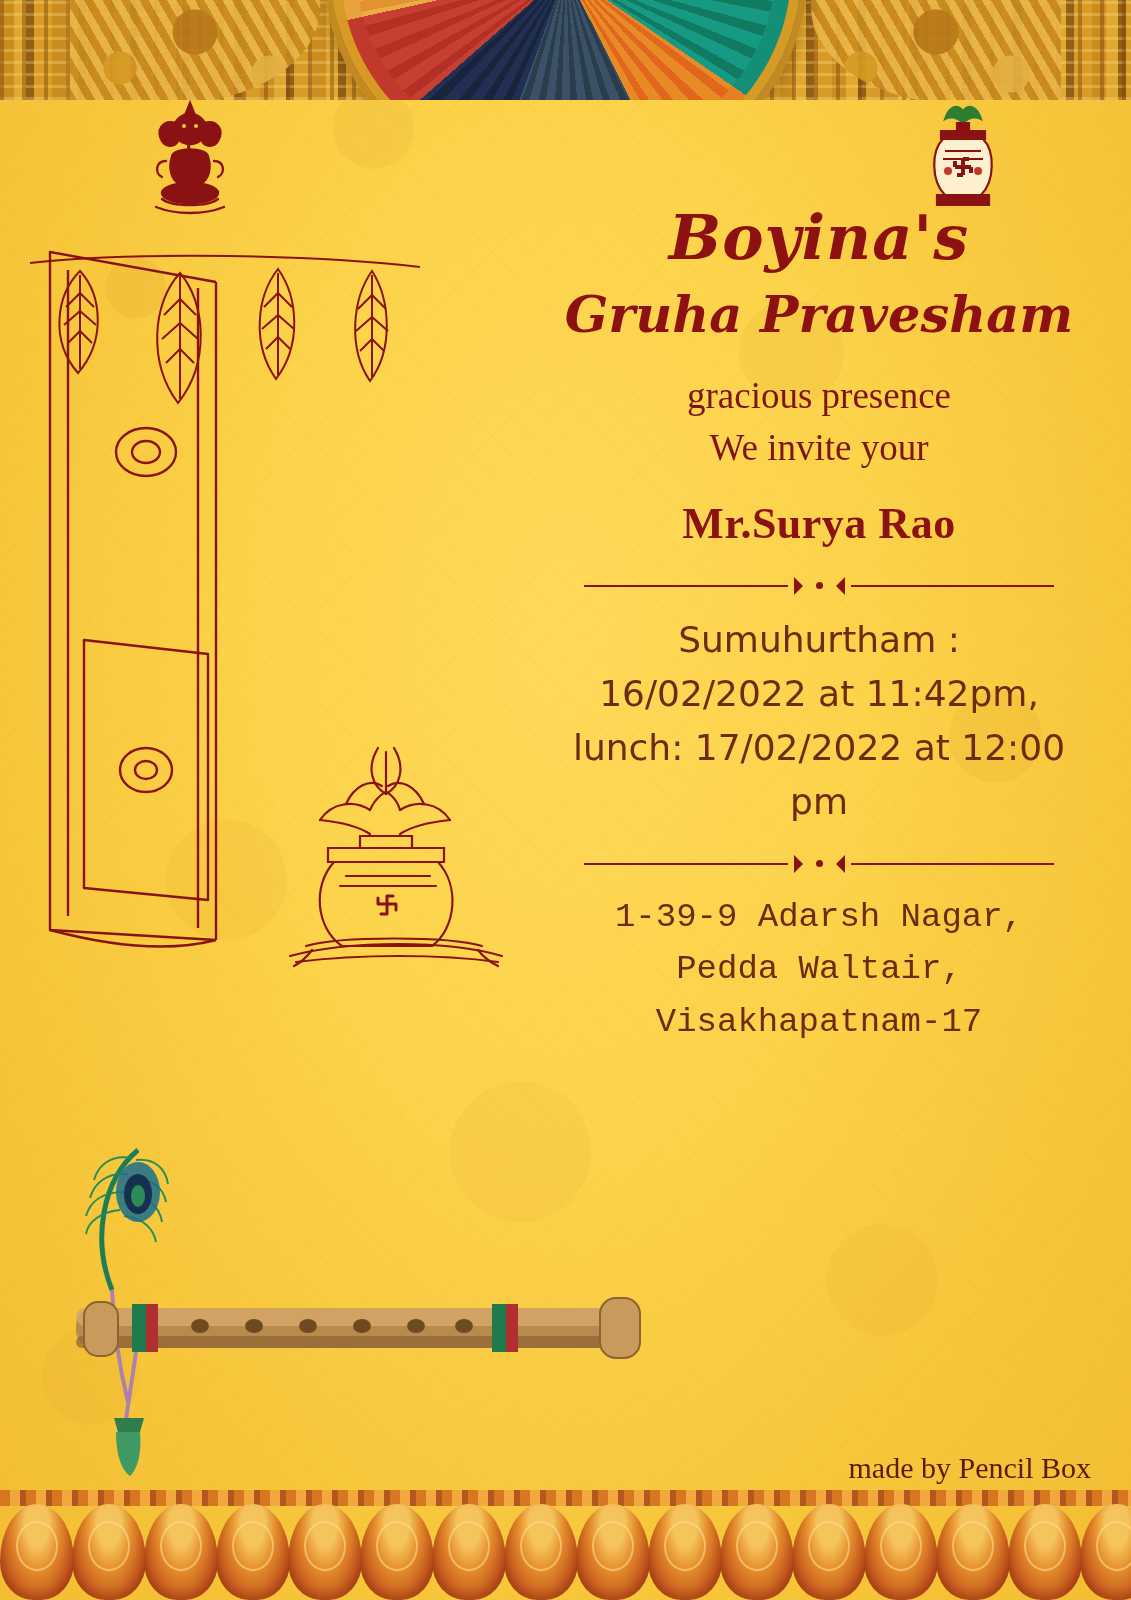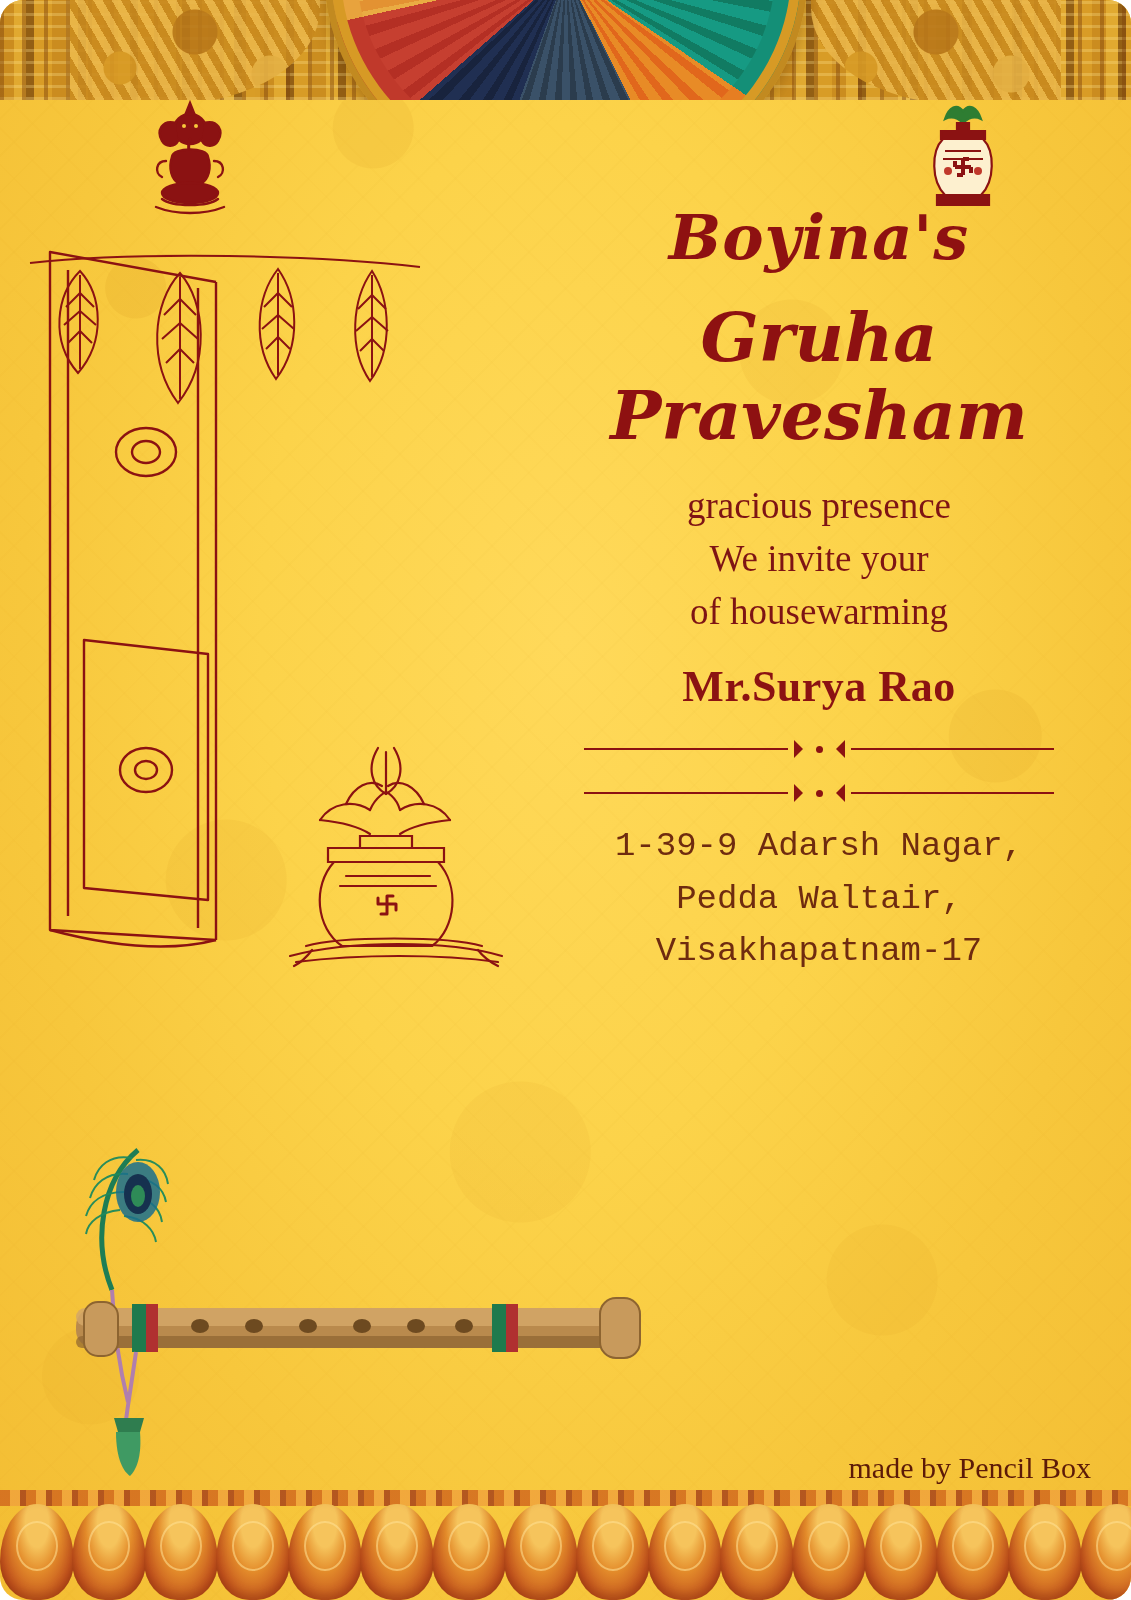--- a/index.html
+++ b/index.html
@@ -9,21 +9,20 @@
   }
   .card {
     position: relative;
     width: 1131px;
     height: 1600px;
     overflow: hidden;
     background:
       radial-gradient(ellipse at 50% 40%, #ffd95a 0%, #fcd34a 38%, #f7c73c 68%, #f3bd33 100%);
     font-family: "Liberation Serif", serif;
     color: #8a1616;
-    border-radius: 23px;
   }
 
   
   .texture {
     position: absolute;
     inset: 0;
     pointer-events: none;
     opacity: .30;
     background-image:
       radial-gradient(circle at 12% 18%, rgba(214,150,30,.55) 0 30px, rgba(0,0,0,0) 31px),
@@ -199,24 +198,24 @@
     font-weight: 700;
     font-size: 62px;
     color: #8e1111;
     letter-spacing: 1px;
     line-height: 1.05;
   }
   .occasion {
     font-family: "DejaVu Serif", serif;
     font-style: italic;
     font-weight: 700;
-    font-size: 68px;
+    font-size: 51px;
     color: #8e1111;
     line-height: 1.15;
-    margin-top: 28px;
+    margin-top: 15px;
   }
   .invite-lines {
     margin-top: 26px;
     font-family: "Liberation Serif", serif;
     font-size: 37px;
     line-height: 1.42;
     color: #7e1414;
   }
   .names {
     margin-top: 21px;
@@ -462,35 +461,39 @@
     </svg>
   </div>
 
   <div class="content">
     <div class="family">Boyina's</div>
     <div class="occasion">Gruha Pravesham</div>
 
     <div class="invite-lines">
       <div>gracious presence</div>
       <div>We invite your</div>
-      <div>of housewarming</div>
     </div>
 
     <div class="names">
       <div>Mr.Surya Rao</div>
     </div>
 
     <div class="divider">
       <span class="bar"></span>
       <span class="dia"></span>
       <span class="dot"></span>
       <span class="dia2"></span>
       <span class="bar"></span>
     </div>
 
+    <div class="muhurtham">
+      <div>Sumuhurtham :</div>
+      <div>16/02/2022 at 11:42pm,</div>
+      <div>lunch: 17/02/2022 at 12:00 pm</div>
+    </div>
 
     <div class="divider">
       <span class="bar"></span>
       <span class="dia"></span>
       <span class="dot"></span>
       <span class="dia2"></span>
       <span class="bar"></span>
     </div>
 
     <div class="address">

